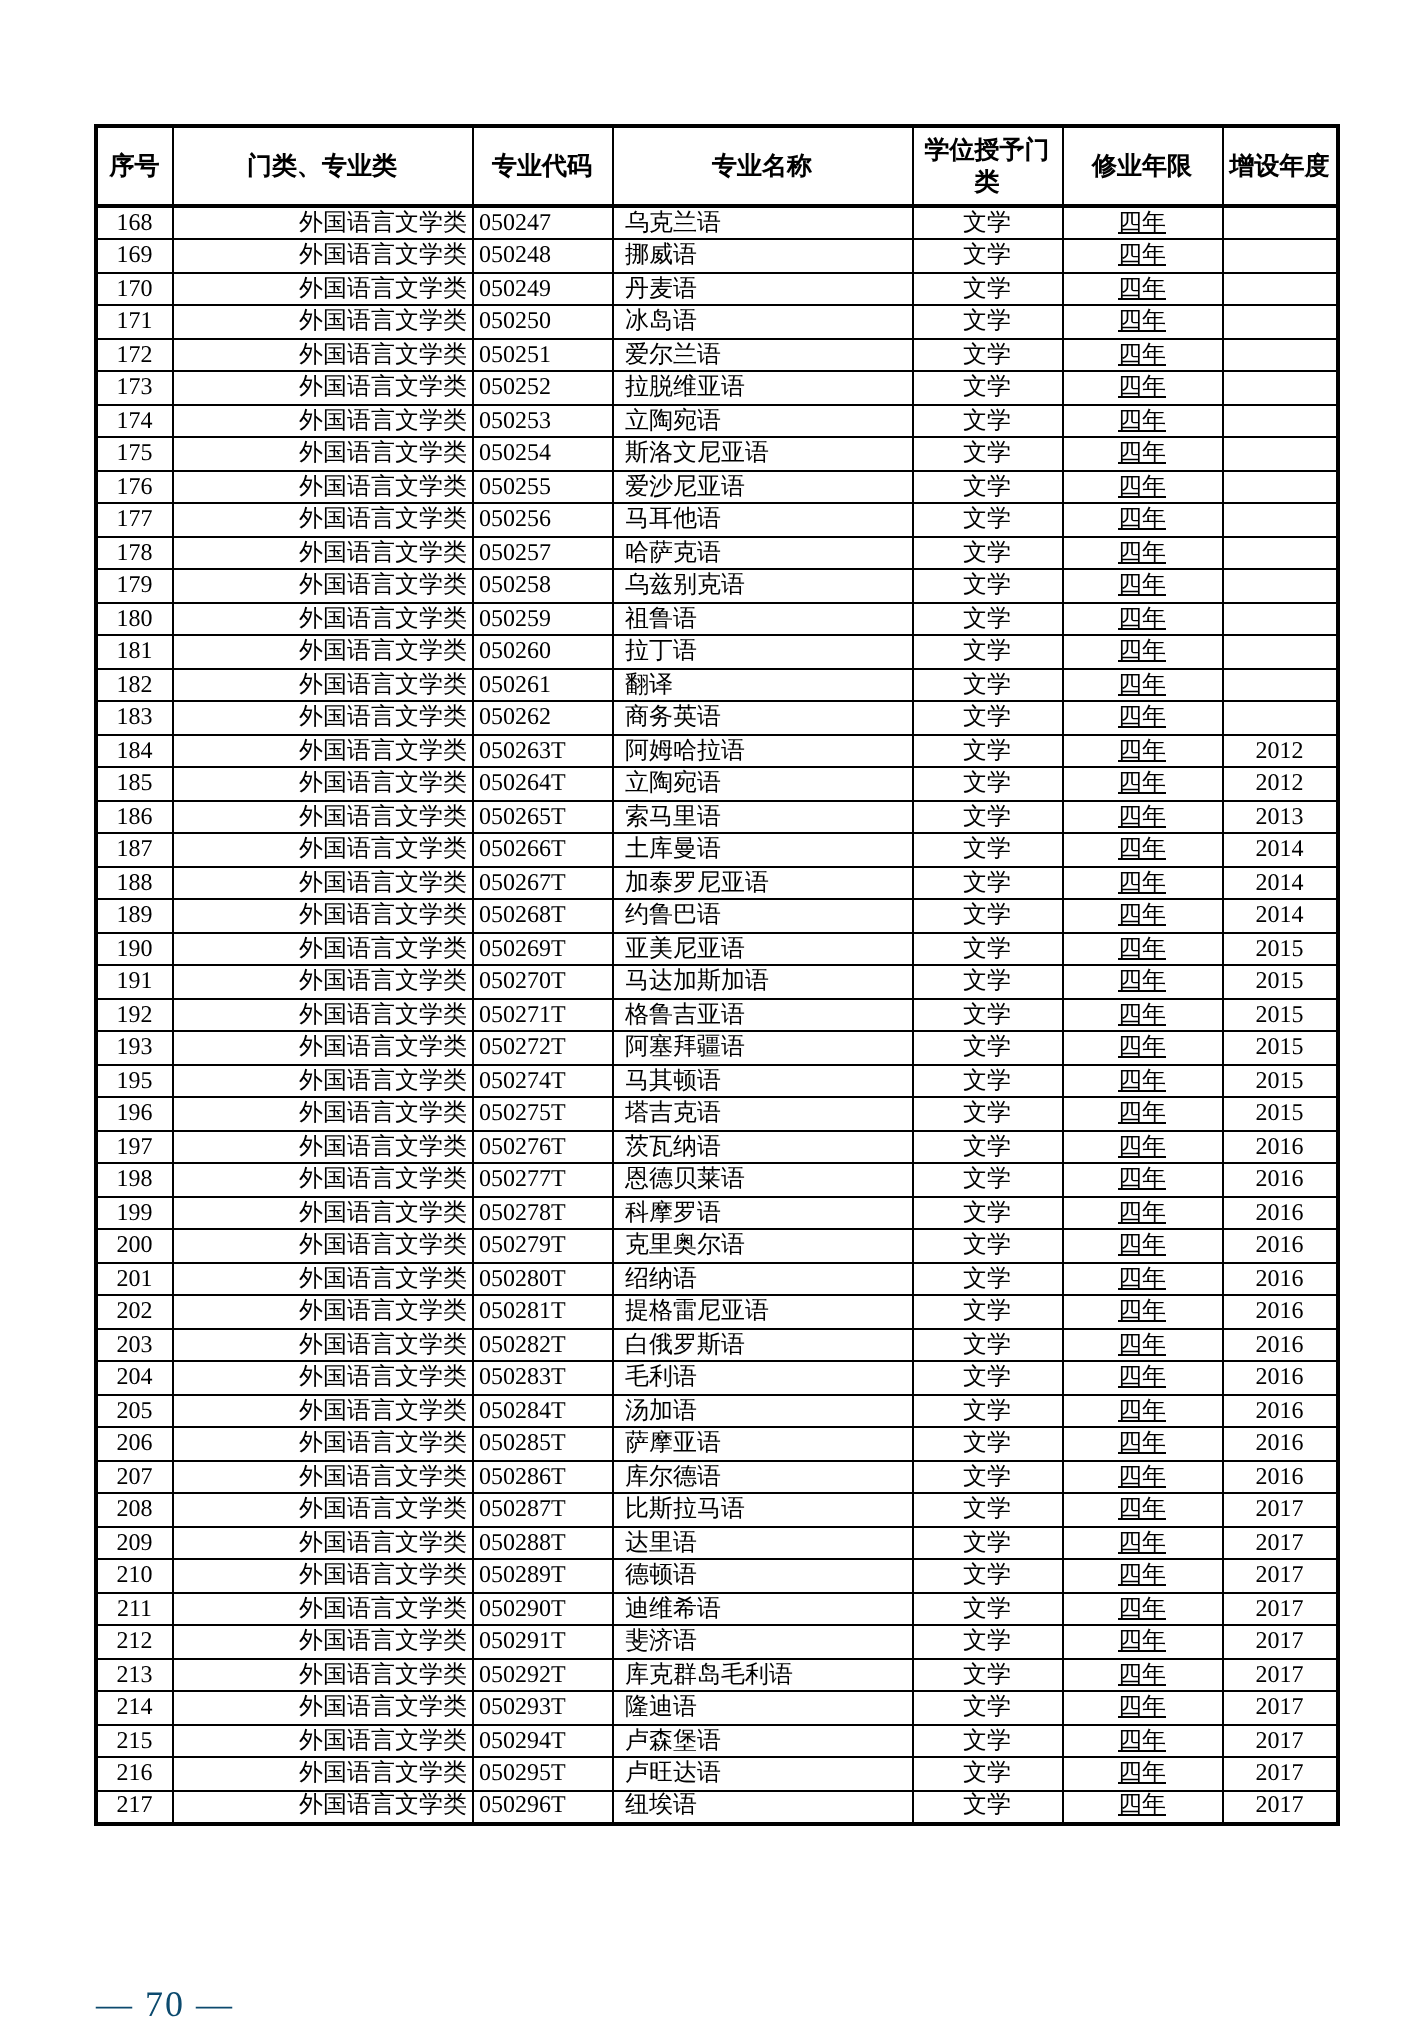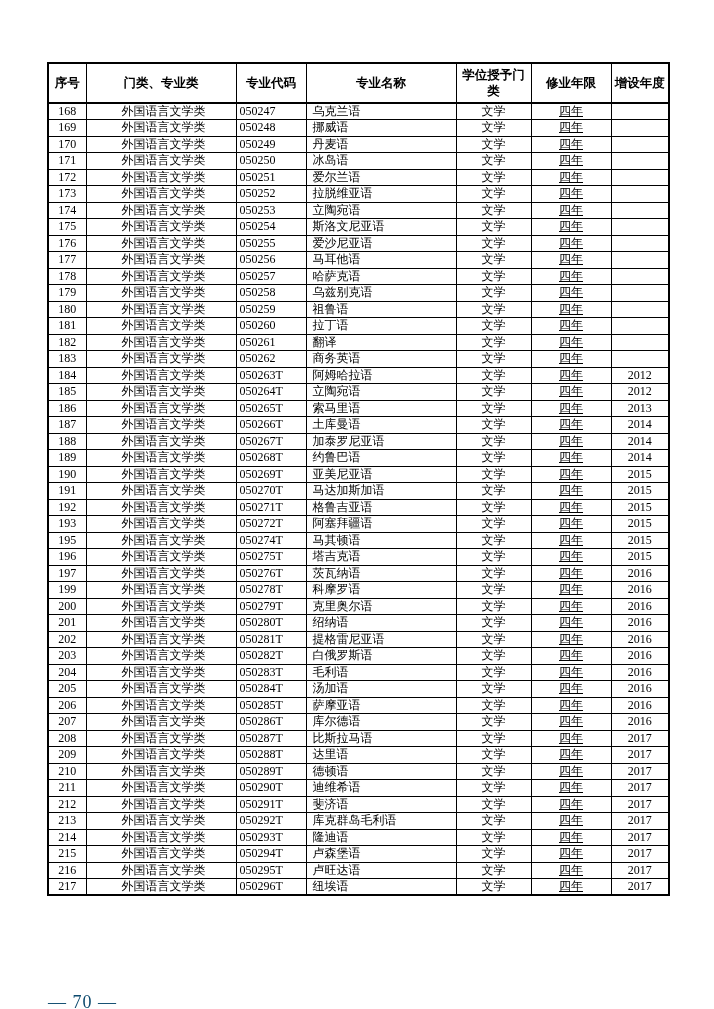--- a/index.html
+++ b/index.html
@@ -38,21 +38,21 @@
   }
   .majors-table tbody tr { height:16.5px; }
   .majors-table tbody td {
     font-size:12px;
     line-height:1.1;
     padding:0 2px;
     white-space:nowrap;
     vertical-align:middle;
   }
   .majors-table td.c0 { text-align:center;margin-left:13px; }
-  .majors-table td.c1 { text-align:center; padding-left:7px; }
+  .majors-table td.c1 { text-align:right; padding-left:7px; }
   .majors-table td.c2 { text-align:left; padding-left:3px; }
   .majors-table td.c3 { text-align:left; padding-left:6px; }
   .majors-table td.c4 { text-align:center; }
   .majors-table td.c5 { text-align:center;text-decoration:underline; }
   .majors-table td.c6 { text-align:center; }
   .page-footer {
     position:absolute;
     left:48px; top:992px;
     font-size:18px;
     color:#0c4a6e;
@@ -340,20 +340,29 @@
         <tr>
           <td class="c0">197</td>
           <td class="c1">外国语言文学类</td>
           <td class="c2">050276T</td>
           <td class="c3">茨瓦纳语</td>
           <td class="c4">文学</td>
           <td class="c5">四年</td>
           <td class="c6">2016</td>
         </tr>
         <tr>
+          <td class="c0">198</td>
+          <td class="c1">外国语言文学类</td>
+          <td class="c2">050277T</td>
+          <td class="c3">恩德贝莱语</td>
+          <td class="c4">文学</td>
+          <td class="c5">四年</td>
+          <td class="c6">2016</td>
+        </tr>
+        <tr>
           <td class="c0">199</td>
           <td class="c1">外国语言文学类</td>
           <td class="c2">050278T</td>
           <td class="c3">科摩罗语</td>
           <td class="c4">文学</td>
           <td class="c5">四年</td>
           <td class="c6">2016</td>
         </tr>
         <tr>
           <td class="c0">200</td>

